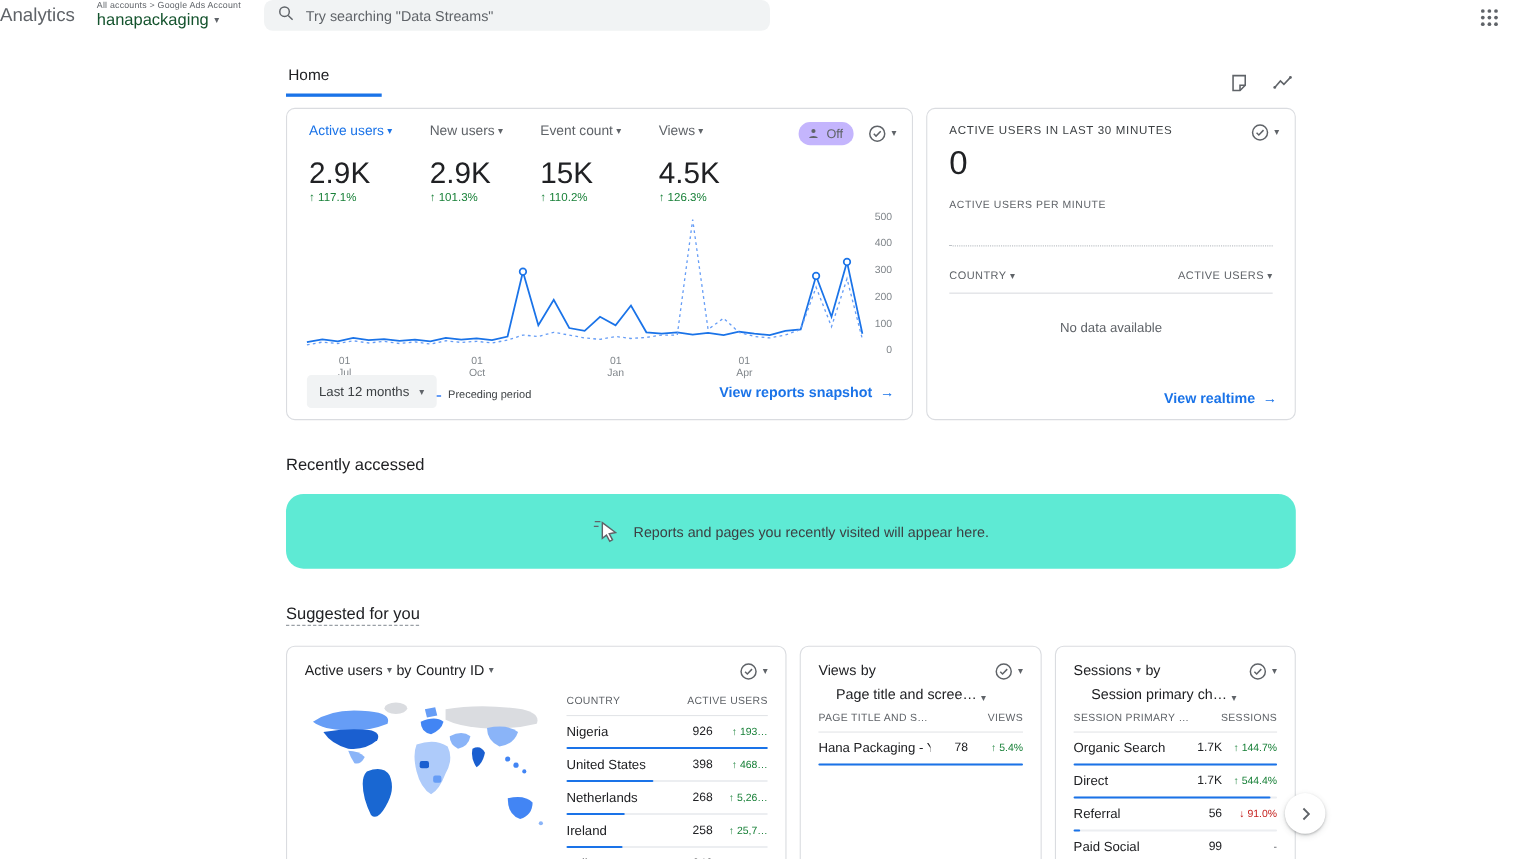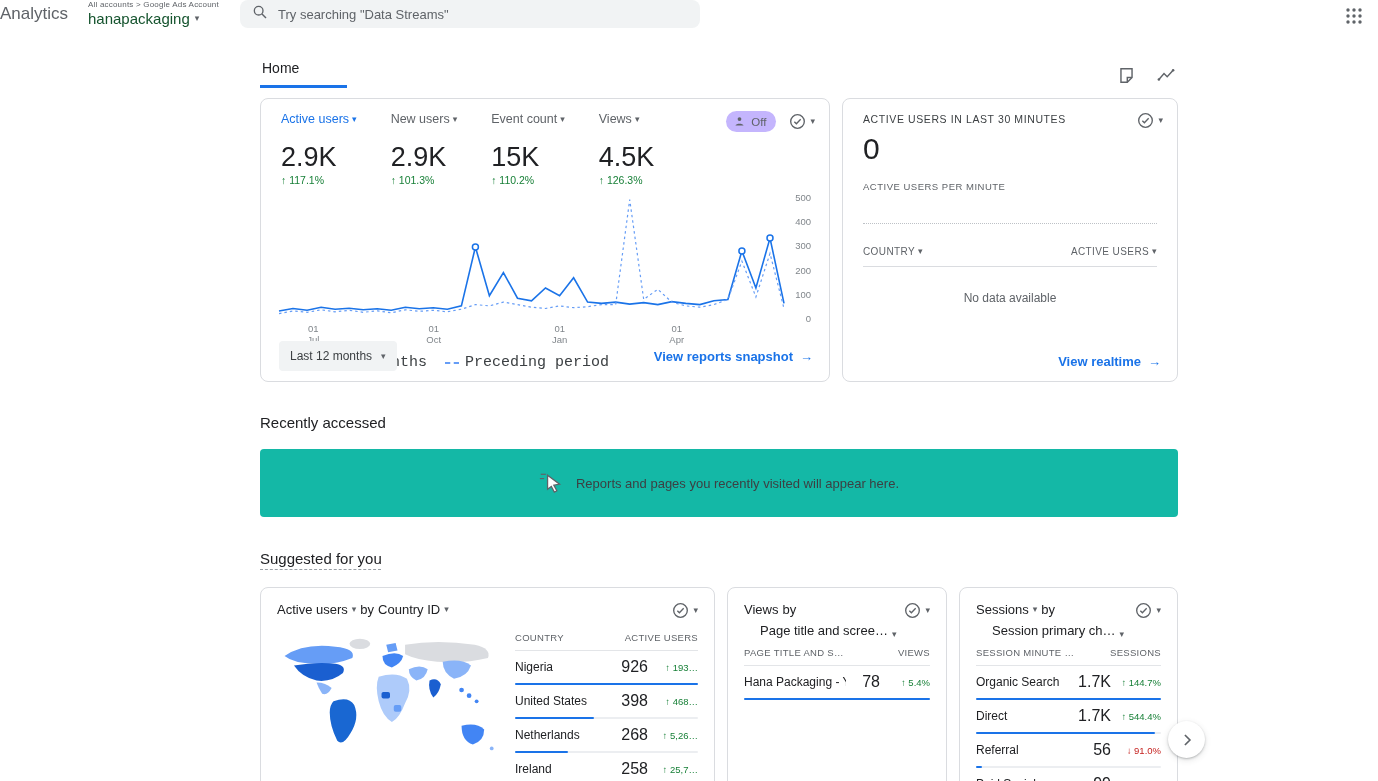--- a/index.html
+++ b/index.html
@@ -49,21 +49,21 @@
 
   .chart-wrap { display:flex; margin-top:6px; }
   .chart-area { position:relative; width:505px; height:128px; }
   .chart-area svg { position:absolute; inset:0; overflow:visible; }
   .x-ticks { position:absolute; left:0; top:131px; width:100%; height:22px; }
   .x-tick { position:absolute; transform:translateX(-50%); text-align:center; font-size:9.5px;
     color:#80868b; line-height:11px; }
   .y-axis { width:28px; height:132px; display:flex; flex-direction:column; justify-content:space-between;
     align-items:flex-end; font-size:9.5px; color:#80868b; padding-left:4px; }
 
-  .legend { display:flex; gap:18px; margin-top:30px; font-size:15px; color:#3c4043; align-items:center; padding-left:2px;font-family:Liberation Mono, monospace; }
+  .legend { display:flex; gap:18px; margin-top:30px; font-size:10px; color:#3c4043; align-items:center; padding-left:2px; }
   .legend-item { display:flex; align-items:center; gap:6px; }
   .ls-solid { width:14px; border-top:2px solid #1a73e8; }
   .ls-dashed { width:14px; border-top:2px dashed #669df6; }
 
   .card-footer { position:absolute; left:18px; right:16px; bottom:10px; display:flex;
     justify-content:space-between; align-items:center; }
   .range-btn { background:#f1f3f4; border:none; border-radius:4px; font-size:12px; color:#3c4043;
     padding:8px 11px; display:flex; align-items:center; gap:9px; cursor:pointer; font-family:inherit; }
   .link { color:#1a73e8; font-size:13px; font-weight:bold; display:flex; align-items:center; gap:7px;
     cursor:pointer; text-decoration:none; }
@@ -76,41 +76,41 @@
   .rt-minichart { height:32px; border-bottom:1px dotted #bdc1c6; }
   .rt-thead { display:flex; justify-content:space-between; margin-top:22px; padding-bottom:9px;
     border-bottom:1px solid #dadce0; font-size:10px; letter-spacing:.4px; color:#5f6368; }
   .rt-thead > div { display:flex; align-items:center; gap:3px; cursor:pointer; }
   .rt-empty { text-align:center; font-size:12px; color:#5f6368; margin-top:24px; }
   .rt-footer { position:absolute; right:16px; bottom:12px; }
 
   
   .section-title { font-size:15px; color:#202124; }
   .recently-title { margin-top:32px; }
-  .recent-box { margin-top:18px; height:68px; background:#14b8a6; border-radius:4px; display:flex;
+  .recent-box { margin-top:18px; height:68px; background:#5eead4; border-radius:16px; display:flex;
     align-items:center; justify-content:center; gap:13px; font-size:13px; color:#3c4043; }
   .suggested-title { margin-top:33px; text-decoration:underline dashed #9aa0a6 1px; text-underline-offset:5px; cursor:pointer; }
 
   .row-bottom { display:flex; gap:12px; margin-top:20px; }
   .sug-card { border:1px solid #dadce0; border-radius:8px; height:240px; padding:13px 16px; overflow:hidden; position:relative; background:#fff; }
   .geo-card { width:455px; }
   .views-card { width:220px; }
   .sessions-card { width:219px; }
   .sug-head { display:flex; justify-content:space-between; align-items:flex-start; }
   .sug-title { font-size:13px; line-height:17px; color:#202124; display:flex; align-items:center; gap:4px; flex-wrap:wrap; }
   .sug-title .t2 { width:100%; display:flex; align-items:flex-end; gap:4px;margin-left:16px; }
 
   .geo-body { display:flex; gap:12px; margin-top:4px; }
   .geo-map { width:226px; flex:none; }
   .mini-table { flex:1; }
   .t-head { display:flex; justify-content:space-between; font-size:9.5px; letter-spacing:.3px;
     color:#5f6368; padding:8px 0 7px; border-bottom:1px solid #e3e5e8; }
   .t-row { display:flex; align-items:center; position:relative; padding:7px 0 9px; }
   .t-name { flex:1; font-size:12px; color:#202124; white-space:nowrap; overflow:hidden; }
-  .t-val { font-size:16px; color:#202124; text-align:right; min-width:34px; }
+  .t-val { font-size:11px; color:#202124; text-align:right; min-width:34px; }
   .t-chg { font-size:9.5px; text-align:right; min-width:50px; white-space:nowrap; }
   .t-track { position:absolute; left:0; right:0; bottom:0; height:2px; background:#eceef1; border-radius:1px; }
   .t-bar { display:block; height:100%; background:#1a73e8; border-radius:1px; }
   .up { color:#188038; } .down { color:#c5221f; } .none { color:#5f6368; }
 
   .next-btn { position:absolute; left:1168px; top:721px; width:37px; height:37px; border-radius:50%;
     background:#fff; box-shadow:0 1px 2px rgba(60,64,67,.3), 0 2px 6px rgba(60,64,67,.15);
     display:flex; align-items:center; justify-content:center; cursor:pointer; }
 </style>
 </head>
@@ -472,21 +472,21 @@
         <div class="check-dd">
           <svg width="19" height="19" viewBox="0 0 24 24" fill="none" stroke="#5f6368" stroke-width="1.7">
             <circle cx="12" cy="12" r="8.6"></circle>
               <path d="M8 12.2l2.6 2.6 5.4-5.6"></path>
           </svg>
           <span class="caret"></span>
         </div>
       </div>
       <div class="mini-table">
         <div class="t-head">
-          <span>SESSION MINUTE …</span>
+          <span>SESSION PRIMARY …</span>
           <span>SESSIONS</span>
         </div>
         <div class="t-row">
           <span class="t-name">Organic Search</span>
           <span class="t-val">1.7K</span>
           <span class="t-chg up">↑ 144.7%</span>
           <span class="t-track">
               <span class="t-bar" style="width: 100%;"></span>
             </span>
         </div>

